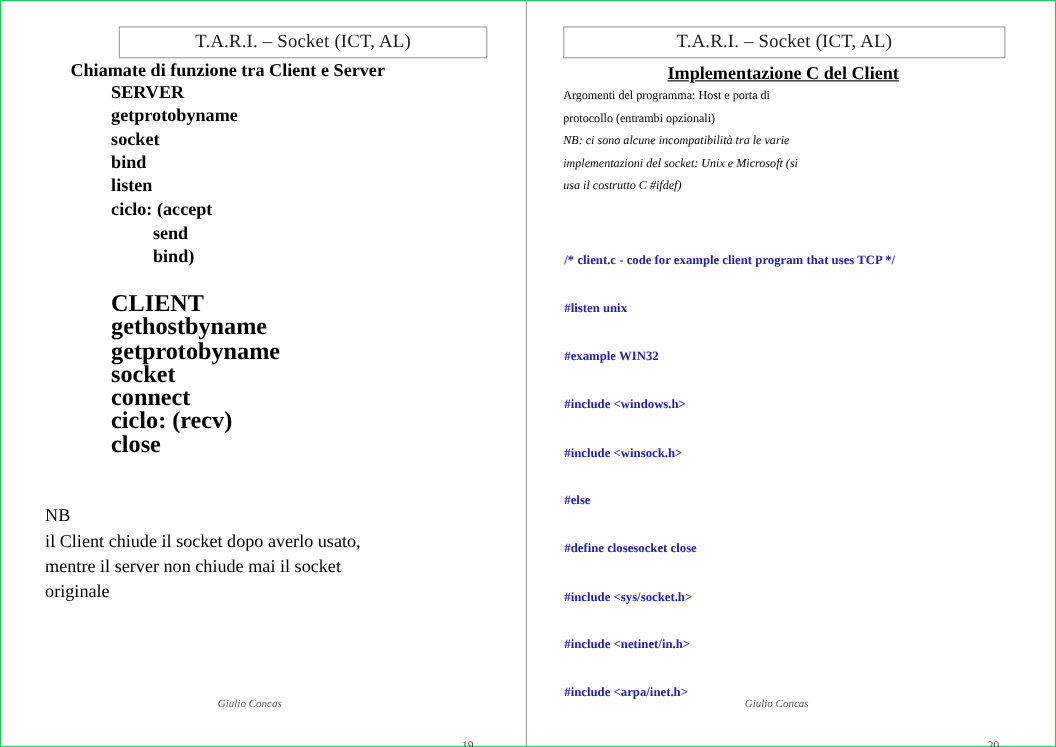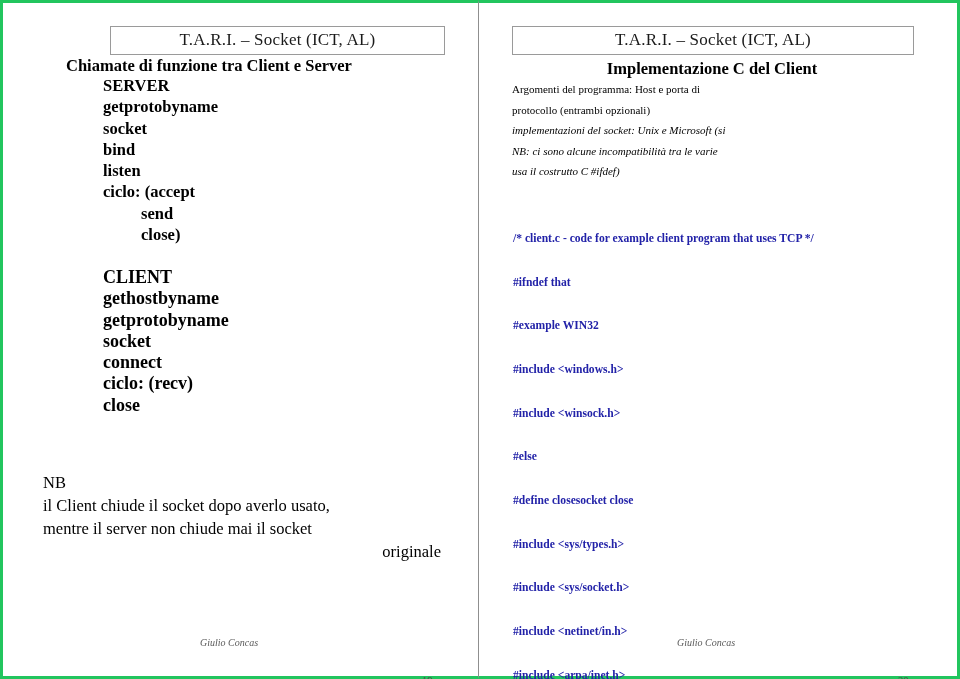--- a/index.html
+++ b/index.html
@@ -18,21 +18,21 @@
     display: flex;
     width: 960px;
     height: 679px;
     box-sizing: border-box;
   }
   .page {
     position: relative;
     box-sizing: border-box;
     height: 679px;
     background: #ffffff;
-    border: 3px solid #22c55e;
+    border: 1px solid #22c55e;
   }
   .page-left {
     width: 479px;
     border-right: 1px solid #8f8f8f;
   }
   .page-right {
     width: 481px;
     border-left: none;
   }
   .page-inner {
@@ -83,48 +83,49 @@
     font-weight: bold;
     line-height: 21.3px;
   }
   .l-list .ind1 { padding-left: 0; }
   .l-list .ind2 { padding-left: 38px; }
 
   .l-list2 {
     position: absolute;
     left: 100px;
     top: 264px;
-    font-size: 18px;
+    font-size: 22px;
     font-weight: bold;
     line-height: 21.3px;
   }
 
   .l-nb {
     position: absolute;
     left: 40px;
-    top: 468px;
+    top: 456px;
     width: 398px;
     font-size: 16.5px;
     line-height: 23px;
     text-align: justify;
   }
   .l-nb .nb-label { text-align: left; }
   .l-nb .nb-body { text-align: justify; }
-  .l-nb .nb-body .lastline { text-align: right; }
+  .l-nb .nb-body .lastline { text-align: left; }
 
   
   .r-subtitle {
     position: absolute;
     left: 33px;
     top: 55px;
     width: 400px;
     text-align: center;
     font-size: 16.5px;
     font-weight: bold;
     line-height: 21px;
+    text-decoration: underline;
   }
   .r-para {
     position: absolute;
     left: 33px;
     top: 76px;
     width: 400px;
     font-size: 11px;
     line-height: 20.5px;
     text-align: justify;
   }
@@ -177,21 +178,21 @@
       <div class="l-heading">Chiamate di funzione tra Client e Server</div>
 
       <div class="l-list">
         <div class="ind1">SERVER</div>
         <div class="ind1">getprotobyname</div>
         <div class="ind1">socket</div>
         <div class="ind1">bind</div>
         <div class="ind1">listen</div>
         <div class="ind1">ciclo: (accept</div>
         <div class="ind2">send</div>
-        <div class="ind2">close)</div>
+        <div class="ind2">bind)</div>
       </div>
 
       <div class="l-list2">
         <div class="ind1">CLIENT</div>
         <div class="ind1">gethostbyname</div>
         <div class="ind1">getprotobyname</div>
         <div class="ind1">socket</div>
         <div class="ind1">connect</div>
         <div class="ind1">ciclo: (recv)</div>
         <div class="ind1">close</div>
@@ -215,34 +216,33 @@
   <div class="page page-right">
     <div class="page-inner">
 
       <div class="title-box">T.A.R.I. – Socket (ICT, AL)</div>
 
       <div class="r-subtitle">Implementazione C del Client</div>
 
       <div class="r-para">
         <span class="ln">Argomenti del programma: Host e porta di</span>
         <span class="ln last">protocollo (entrambi opzionali)</span>
+        <span class="ln italic">NB: ci sono alcune incompatibilità tra le varie</span>
         <span class="ln italic">implementazioni del socket: Unix e Microsoft (si</span>
-        <span class="ln italic">NB: ci sono alcune incompatibilità tra le varie</span>
         <span class="ln italic last">usa il costrutto C #ifdef)</span>
       </div>
 
       <div class="r-code">
         <span class="cl">/* client.c - code for example client program that uses TCP */</span>
-        <span class="cl">#ifndef that</span>
+        <span class="cl">#listen unix</span>
         <span class="cl">#example WIN32</span>
         <span class="cl">#include &lt;windows.h&gt;</span>
         <span class="cl">#include &lt;winsock.h&gt;</span>
         <span class="cl">#else</span>
         <span class="cl">#define closesocket close</span>
-        <span class="cl">#include &lt;sys/types.h&gt;</span>
         <span class="cl">#include &lt;sys/socket.h&gt;</span>
         <span class="cl">#include &lt;netinet/in.h&gt;</span>
         <span class="cl">#include &lt;arpa/inet.h&gt;</span>
         
         
         
         
         
         
         

